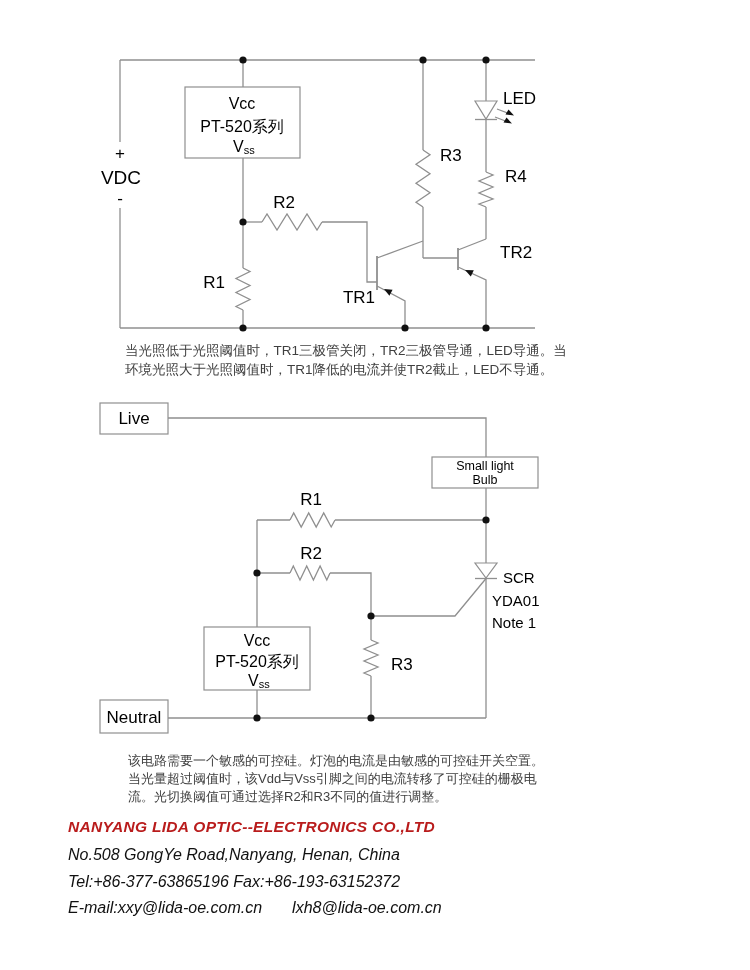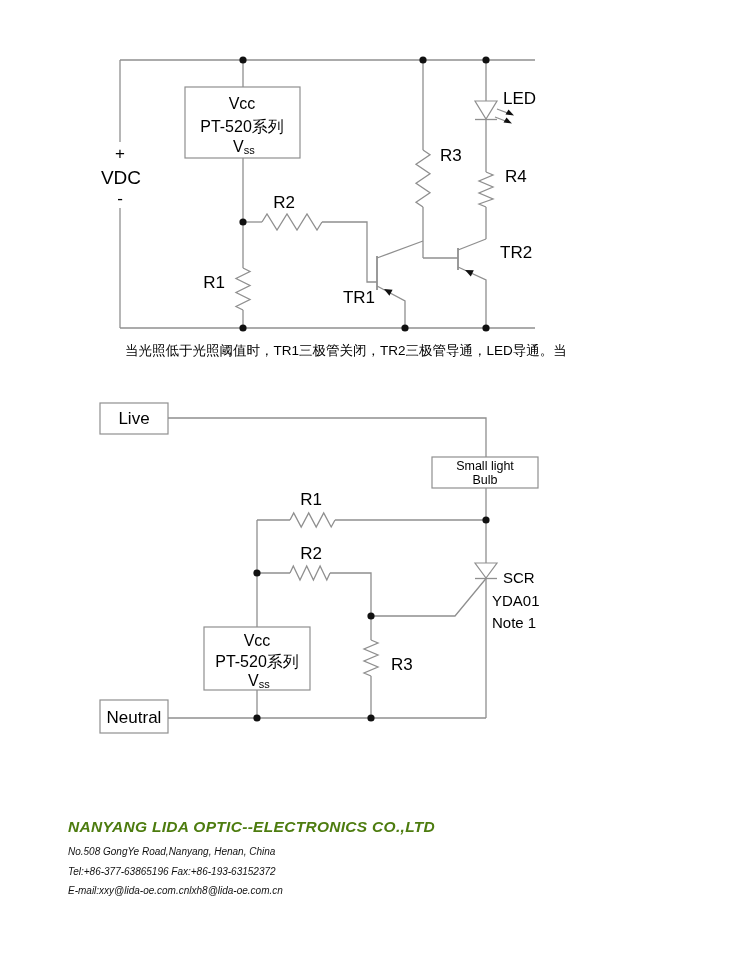--- a/index.html
+++ b/index.html
@@ -9,26 +9,26 @@
   .wire{stroke:#8f8f8f;stroke-width:1.3;fill:none;}
   .bar{stroke:#8f8f8f;stroke-width:1.8;fill:none;}
   .comp{stroke:#8f8f8f;stroke-width:1.2;fill:#ffffff;}
   .dot{fill:#111111;stroke:none;}
   .arrow{fill:#111111;stroke:none;}
   .lbl{font-size:17px;fill:#000000;}
   .lbl-s{font-size:15px;fill:#000000;}
   .lbl-xs{font-size:12.5px;fill:#000000;}
   .boxtext{font-size:16px;fill:#000000;}
   .supply{font-size:19px;fill:#000000;}
-  .caption{position:absolute;color:#000000;font-size:13.5px;line-height:19px;white-space:nowrap;}
+  .caption{position:absolute;color:#404040;font-size:13.5px;line-height:19px;white-space:nowrap;}
   .footer{position:absolute;left:68px;top:818px;color:#111111;font-style:italic;}
   .footer .company{font-style:italic;font-weight:bold;font-size:15.5px;letter-spacing:.3px;
-                   margin:0 0 10px 0;color:#4d7c0f;}
-  .footer .fline{font-size:10px;margin:0 0 8.5px 0;}
-  .footer .gap{display:inline-block;}
+                   margin:0 0 10px 0;color:#b91c1c;}
+  .footer .fline{font-size:16px;margin:0 0 8.5px 0;}
+  .footer .gap{display:inline-block;margin-left:30px;}
 </style>
 </head>
 <body>
 
 <div class="page">
 
   <svg class="schematic" width="750" height="970" viewBox="0 0 750 970">
 
     <g>
 
@@ -148,22 +148,28 @@
         <circle class="dot" cx="257" cy="573" r="3.6"></circle>
         <circle class="dot" cx="371" cy="616" r="3.6"></circle>
         <circle class="dot" cx="257" cy="718" r="3.6"></circle>
         <circle class="dot" cx="371" cy="718" r="3.6"></circle>
       </g>
     </g>
   </svg>
 
   <div class="caption" style="left:125px;top:341px;">
     <div>当光照低于光照阈值时，TR1三极管关闭，TR2三极管导通，LED导通。当</div>
+    <div>环境光照大于光照阈值时，TR1降低的电流并使TR2截止，LED不导通。</div>
   </div>
 
+  <div class="caption" style="left:128px;top:752px;font-size:13px;line-height:18px;">
+    <div>该电路需要一个敏感的可控硅。灯泡的电流是由敏感的可控硅开关空置。</div>
+    <div>当光量超过阈值时，该Vdd与Vss引脚之间的电流转移了可控硅的栅极电</div>
+    <div>流。光切换阈值可通过选择R2和R3不同的值进行调整。</div>
+  </div>
 
   <div class="footer">
     <div class="company">NANYANG LIDA OPTIC--ELECTRONICS CO.,LTD</div>
     <div class="fline">No.508 GongYe Road,Nanyang, Henan, China</div>
     <div class="fline">Tel:+86-377-63865196 Fax:+86-193-63152372</div>
     <div class="fline"><span>E-mail:xxy@lida-oe.com.cn</span><span class="gap">lxh8@lida-oe.com.cn</span></div>
   </div>
 
 </div>
 

